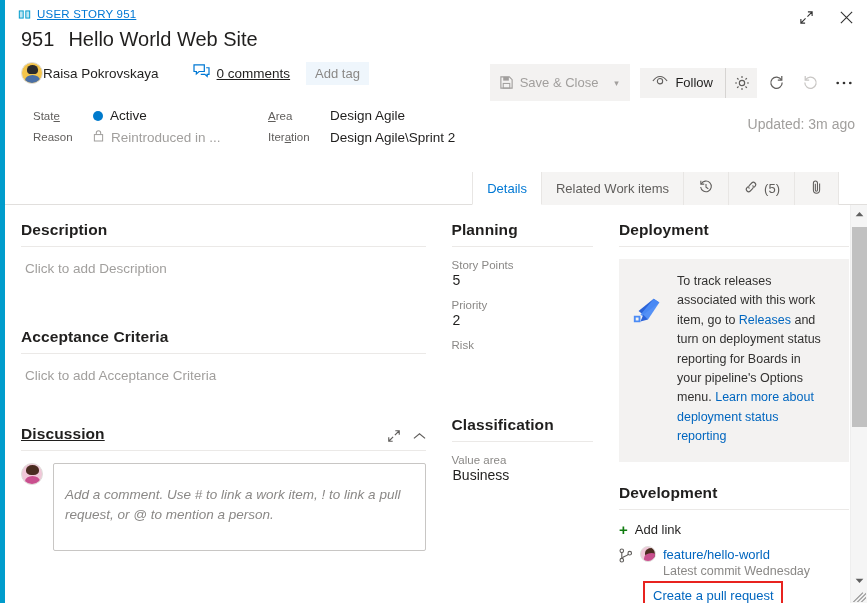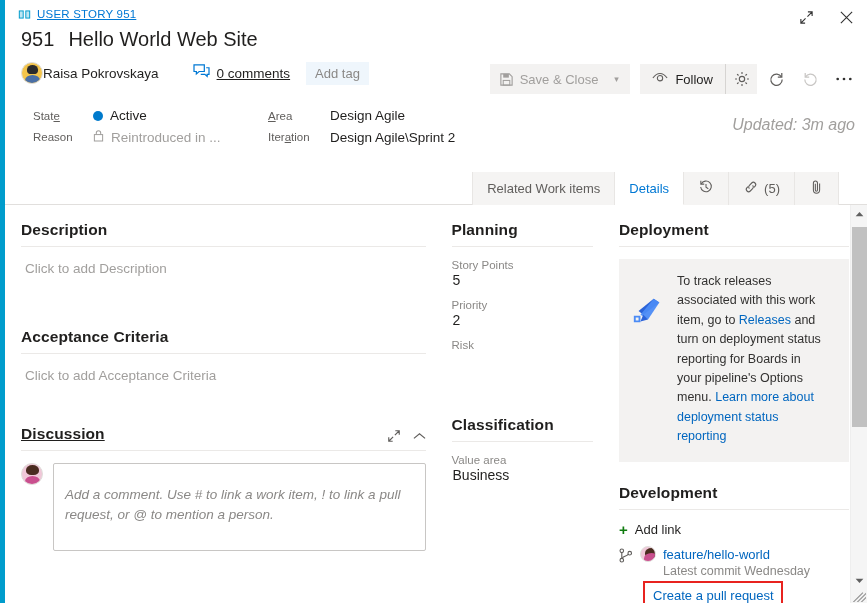--- a/index.html
+++ b/index.html
@@ -84,21 +84,21 @@
     font-family: inherit;
   }
 
   
   .toolbar {
     position: absolute; right: 8px; top: 64px;
     display: flex; align-items: center;
   }
   .save-close {
     display: flex; align-items: center; background: #f3f2f1;
-    height: 30px; cursor: default;
+    height: 37px; cursor: default;
   }
   .save-close .label {
     font-size: 13px; color: #a19f9d; padding: 0 10px 0 6px;
   }
   .save-close .sc-icon { padding-left: 9px; display:flex; align-items:center; }
   .save-close .caret {
     width: 22px; height: 30px; display: flex; align-items: center;
     justify-content: center; color: #a19f9d; font-size: 9px;
     border-left: none; padding-right: 6px;
   }
@@ -134,21 +134,21 @@
     font-size: 11.5px; color: #605e5c;
   }
   .fld-label u { text-decoration: underline; }
   .fld-value { font-size: 13.5px; color: #201f1e; display:flex; align-items:center; gap:7px;}
   .fld-value.dim { color: #a19f9d; }
   .state-dot {
     width: 10px; height: 10px; border-radius: 50%; background: #007acc; flex:none;
   }
   .updated {
     position: absolute; right: 12px; top: 8px;
-    font-size: 16px; color: #a19f9d; font-style: italic;
+    font-size: 14px; color: #a19f9d;
   }
 
   
   .tabstrip {
     position: absolute; left: 5px; top: 172px; right: 0; height: 33px;
     border-bottom: 1px solid #e1dfdd;
     display: flex; justify-content: flex-end; padding-right: 28px;
   }
   .tab {
     height: 33px; display: flex; align-items: center; gap: 5px;
@@ -388,25 +388,25 @@
         </span>
         <span>Reintroduced in ...</span>
       </span>
       <span class="fld-label">Iter<u>a</u>tion</span>
       <span class="fld-value">Design Agile\Sprint 2</span>
     </div>
     <span class="updated">Updated: 3m ago</span>
   </div>
 
   <div class="tabstrip">
+    <div class="tab active">
+      <span>Details</span>
+    </div>
     <div class="tab">
       <span>Related Work items</span>
-    </div>
-    <div class="tab active">
-      <span>Details</span>
     </div>
     <div class="tab">
       <span>
         <svg width="16" height="16" viewBox="0 0 18 18">
           <path d="M3.6 5.6A6 6 0 1 1 3 9" fill="none" stroke="#605e5c" stroke-width="1.2"></path>
           <path d="M3.2 2v3.8h3.8" fill="none" stroke="#605e5c" stroke-width="1.2"></path>
           <path d="M9 5.6V9.3l2.6 1.6" fill="none" stroke="#605e5c" stroke-width="1.2"></path>
         </svg>
       </span>
     </div>

